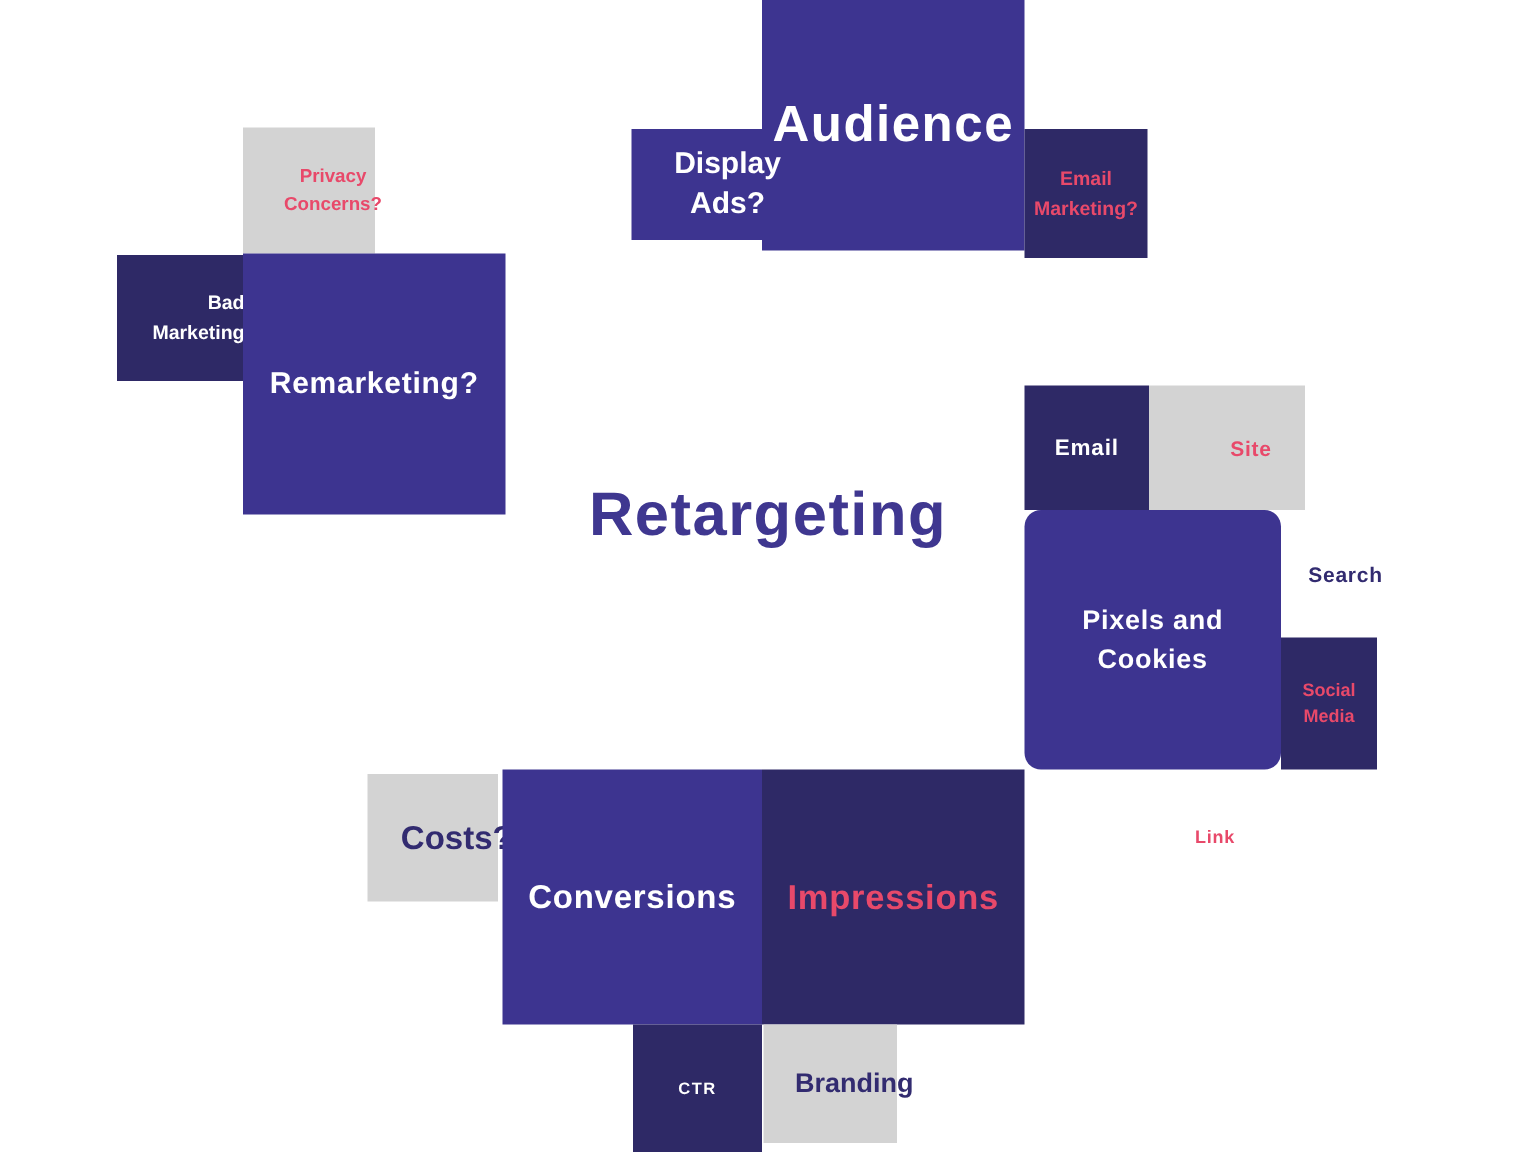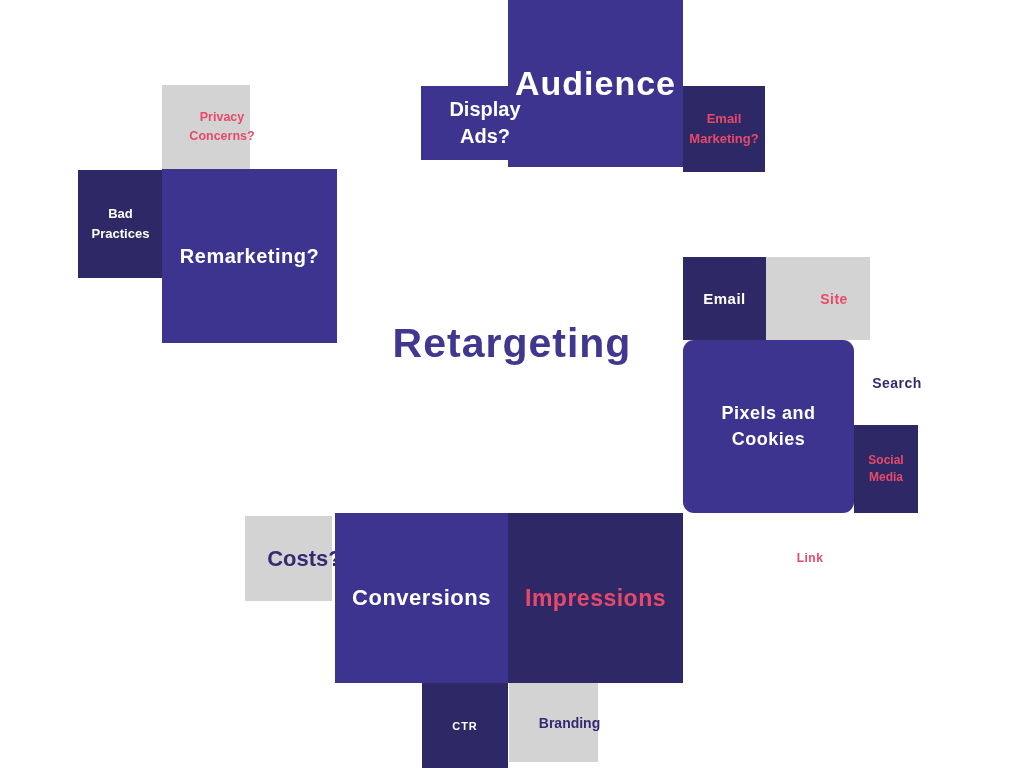--- a/index.html
+++ b/index.html
@@ -43,21 +43,21 @@
     white-space:nowrap;
   }
 
   
   .t-audience{left:508px;top:0;width:175px;height:167px;font-size:34px;letter-spacing:1px;}
   .t-display{left:421px;top:86px;width:87px;height:74px;font-size:20px;line-height:1.35;padding-left:41px;}
   .t-emailmkt{left:683px;top:86px;width:82px;height:86px;font-size:13px;line-height:1.55;}
 
   
   .t-privacy{left:162px;top:85px;width:88px;height:84px;font-size:12.5px;line-height:1.55;}
-  .t-badpractices{left:78px;top:170px;width:85px;height:108px;font-size:13px;line-height:1.55;}
+  .t-badpractices{left:78px;top:170px;width:85px;height:84px;font-size:13px;line-height:1.55;align-items:flex-end;}
   .t-remarketing{left:162px;top:169px;width:175px;height:174px;font-size:20px;letter-spacing:0.5px;}
 
   
   .map-title{
     position:absolute;left:512px;top:343px;
     transform:translate(-50%,-50%);
     font-size:41px;font-weight:bold;letter-spacing:1px;
     color:var(--title-purple);white-space:nowrap;
   }
 
@@ -67,21 +67,21 @@
   .t-pixels{left:683px;top:340px;width:171px;height:173px;font-size:18px;line-height:1.4;letter-spacing:0.5px;border-radius:11px;}
   .lab-search{left:897px;top:383px;font-size:14px;color:var(--text-purple);letter-spacing:0.5px;}
   .t-social{left:854px;top:425px;width:64px;height:88px;font-size:12px;line-height:1.45;}
   .lab-link{left:810px;top:558px;font-size:12px;color:var(--pink);letter-spacing:0.5px;}
 
   
   .t-costs{left:245px;top:516px;width:87px;height:85px;font-size:22px;}
   .t-conversions{left:335px;top:513px;width:173px;height:170px;font-size:22px;letter-spacing:0.5px;}
   .t-impressions{left:508px;top:513px;width:175px;height:170px;font-size:23px;letter-spacing:0.5px;}
   .t-ctr{left:422px;top:683px;width:86px;height:85px;font-size:11px;letter-spacing:1px;}
-  .t-branding{left:509px;top:683px;width:89px;height:79px;font-size:14px;}
+  .t-branding{left:509px;top:683px;width:89px;height:79px;font-size:18px;}
 </style>
 </head>
 <body>
 
 <div class="canvas">
 
   <div class="tile purple t-audience">
     <span>Audience</span>
   </div>
   <div class="tile purple t-display">
@@ -92,21 +92,21 @@
     <span class="pink-text">Email</span>
     <span class="pink-text">Marketing?</span>
   </div>
 
   <div class="tile gray t-privacy">
     <span class="pink-text">Privacy</span>
     <span class="pink-text">Concerns?</span>
   </div>
   <div class="tile dark t-badpractices">
     <span>Bad</span>
-    <span>Practices</span>
+    <span>Marketing</span>
   </div>
   <div class="tile purple t-remarketing">
     <span>Remarketing?</span>
   </div>
 
   <div class="map-title">Retargeting</div>
 
   <div class="tile dark t-email">
     <span>Email</span>
   </div>

